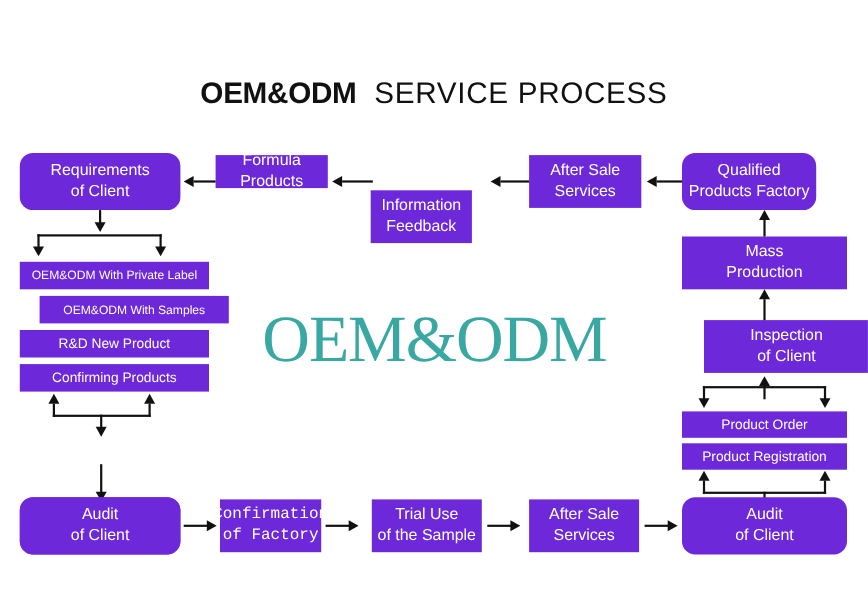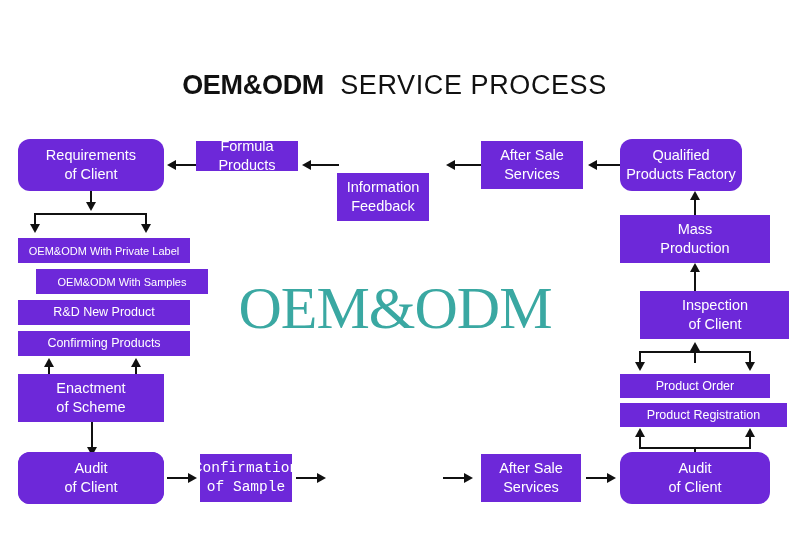--- a/index.html
+++ b/index.html
@@ -147,26 +147,20 @@
     </div>
 
     <div class="ah up" style="left:44px;top:300px;"></div>
     <div class="ln v" style="left:48px;top:309px;height:12px;"></div>
     <div class="ah up" style="left:131px;top:300px;"></div>
     <div class="ln v" style="left:135px;top:309px;height:12px;"></div>
     <div class="ln h" style="left:48px;top:319px;width:89px;"></div>
     <div class="ln v" style="left:91px;top:319px;height:12px;"></div>
     <div class="ah down" style="left:87px;top:330px;"></div>
 
-    <div class="box sq" style="left:18px;top:316px;width:146px;height:48px;">
-      <div>
-        <div>Enactment</div>
-        <div>of Scheme</div>
-      </div>
-    </div>
 
     <div class="ln v" style="left:91px;top:364px;height:26px;"></div>
     <div class="ah down" style="left:87px;top:389px;"></div>
 
     <div class="box rd" style="left:18px;top:394px;width:146px;height:52px;">
       <div>
         <div>Audit</div>
         <div>of Client</div>
       </div>
     </div>
@@ -195,21 +189,21 @@
     <div class="ah up" style="left:690px;top:284px;"></div>
     <div class="ln h" style="left:639px;top:293px;width:112px;"></div>
     <div class="ln v" style="left:639px;top:293px;height:12px;"></div>
     <div class="ah down" style="left:635px;top:304px;"></div>
     <div class="ln v" style="left:749px;top:293px;height:12px;"></div>
     <div class="ah down" style="left:745px;top:304px;"></div>
 
     <div class="box sq thin" style="left:620px;top:316px;width:150px;height:24px;">
       <span>Product Order</span>
     </div>
-    <div class="box sq thin" style="left:620px;top:345px;width:167px;height:24px;">
+    <div class="box sq thin" style="left:620px;top:345px;width:150px;height:24px;">
       <span>Product Registration</span>
     </div>
 
     <div class="ah up" style="left:635px;top:370px;"></div>
     <div class="ln v" style="left:639px;top:379px;height:12px;"></div>
     <div class="ah up" style="left:745px;top:370px;"></div>
     <div class="ln v" style="left:749px;top:379px;height:12px;"></div>
     <div class="ln h" style="left:639px;top:389px;width:112px;"></div>
     <div class="ln v" style="left:694px;top:389px;height:12px;"></div>
     <div class="ah down" style="left:690px;top:400px;"></div>
@@ -220,27 +214,33 @@
         <div>of Client</div>
       </div>
     </div>
 
     <div class="ln h" style="left:167px;top:419px;width:22px;"></div>
     <div class="ah right" style="left:188px;top:415px;"></div>
 
     <div class="box sq" style="left:200px;top:396px;width:92px;height:48px;font-family:Liberation Mono, monospace;">
       <div>
         <div>Confirmation</div>
-        <div>of Sample</div>
+        <div>of Factory</div>
       </div>
     </div>
 
     <div class="ln h" style="left:296px;top:419px;width:22px;"></div>
     <div class="ah right" style="left:317px;top:415px;"></div>
 
+    <div class="box sq" style="left:338px;top:396px;width:100px;height:48px;">
+      <div>
+        <div>Trial Use</div>
+        <div>of the Sample</div>
+      </div>
+    </div>
 
     <div class="ln h" style="left:443px;top:419px;width:22px;"></div>
     <div class="ah right" style="left:464px;top:415px;"></div>
 
     <div class="box sq" style="left:481px;top:396px;width:100px;height:48px;">
       <div>
         <div>After Sale</div>
         <div>Services</div>
       </div>
     </div>

